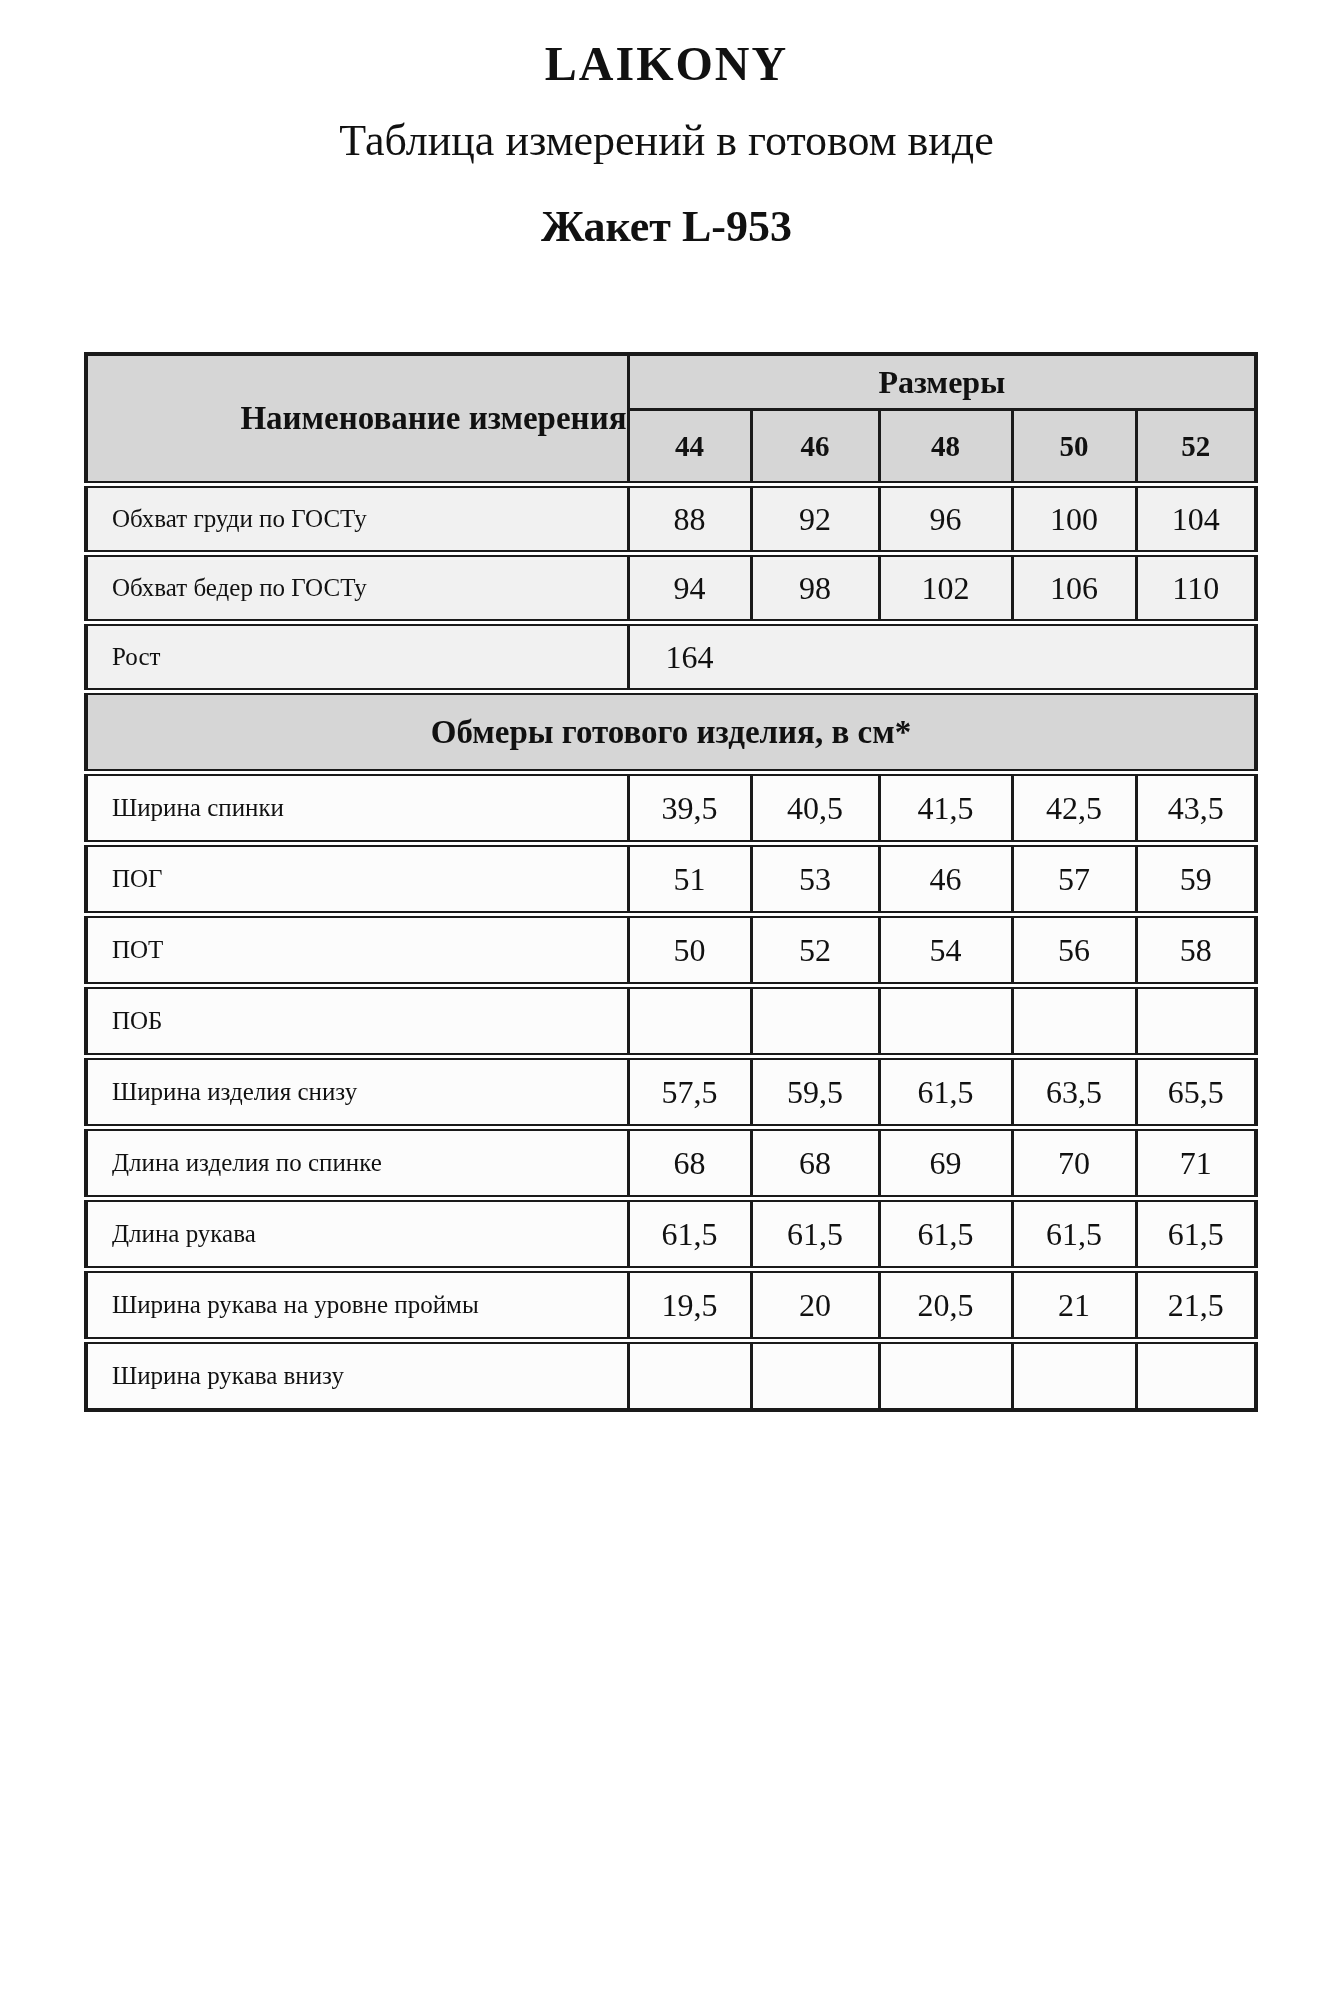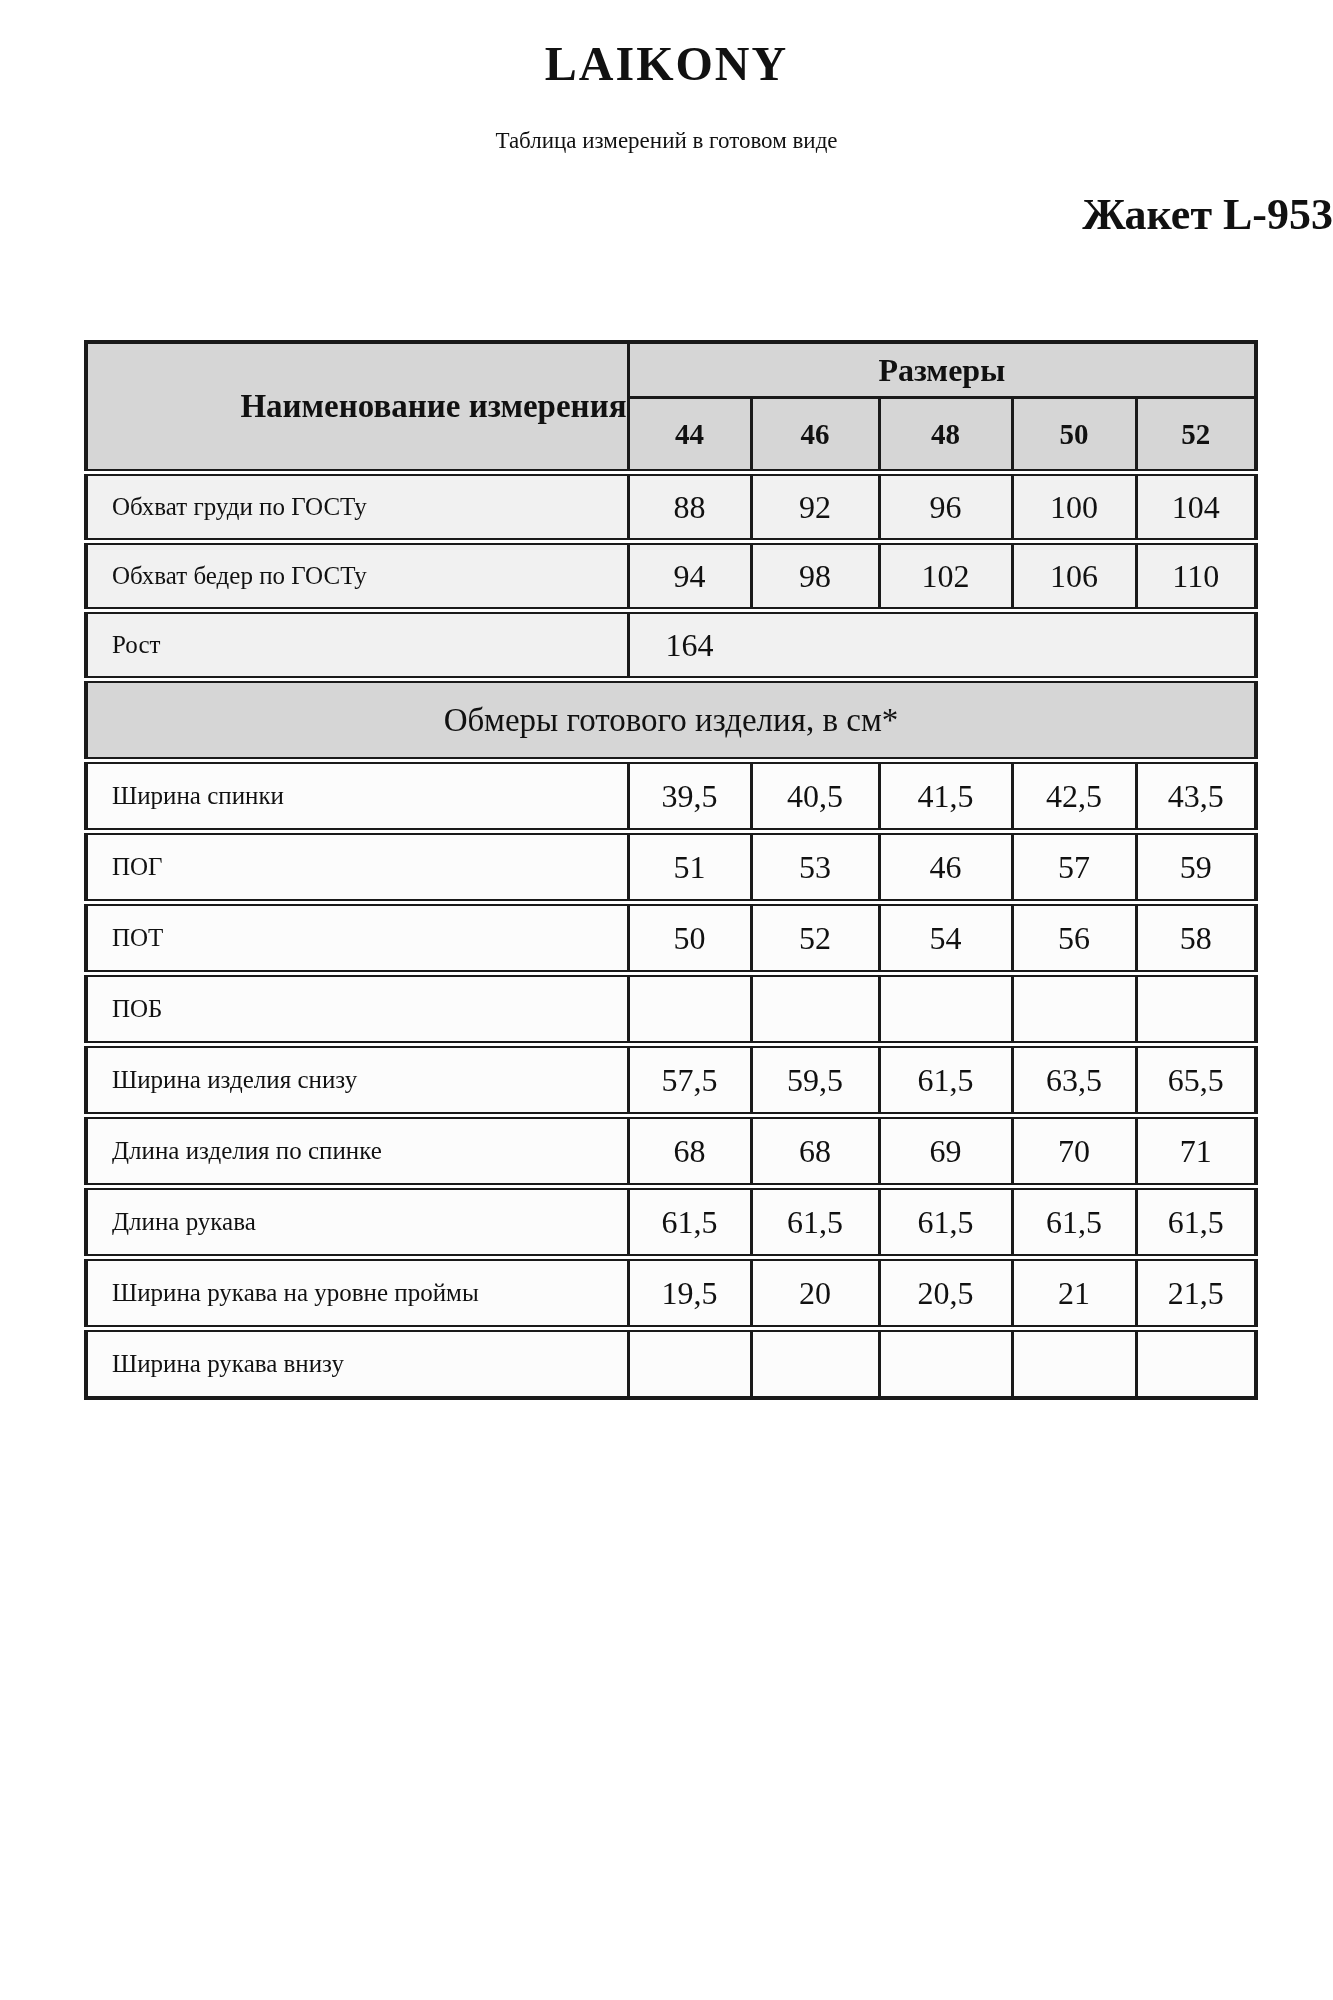--- a/index.html
+++ b/index.html
@@ -22,26 +22,26 @@
 
   .brand-title{
     margin:36px 0 0 0;
     text-align:center;
     font-size:48px;line-height:56px;
     font-weight:bold;letter-spacing:2px;
   }
   .doc-subtitle{
     margin:28px 0 0 0;
     text-align:center;
-    font-size:23px;line-height:42px;
+    font-size:44px;line-height:42px;
     font-weight:normal;
   }
   .product-title{
-    margin:28px 0 0 0;
-    text-align:right;
+    margin:40px 0 0 0;
+    text-align:center;
     font-size:44px;line-height:50px;
     font-weight:bold;
   }
 
   table.size-table{
     border-collapse:collapse;
     table-layout:fixed;
     margin:100px 0 0 84px;
     width:1170px;
     border:4px solid var(--border);
@@ -78,21 +78,21 @@
   td.cell-val{
     text-align:center;font-size:32px;
   }
   tr.row-gost > td{ height:62px; }
   tr.row-rost > td{ height:62px; }
   td.rost-val{
     text-align:left;font-size:32px;padding-left:36px;
   }
   td.section-header{
     height:74px;background:var(--gray);
-    text-align:center;font-size:33px;font-weight:normal;
+    text-align:center;font-size:33px;font-weight:bold;
   }
   tr.row-measure > td{ height:64px; }
 
   .footnote{
     margin:92px 0 0 92px;
     font-size:32px;line-height:38px;
   }
 </style>
 </head>
 <body>

